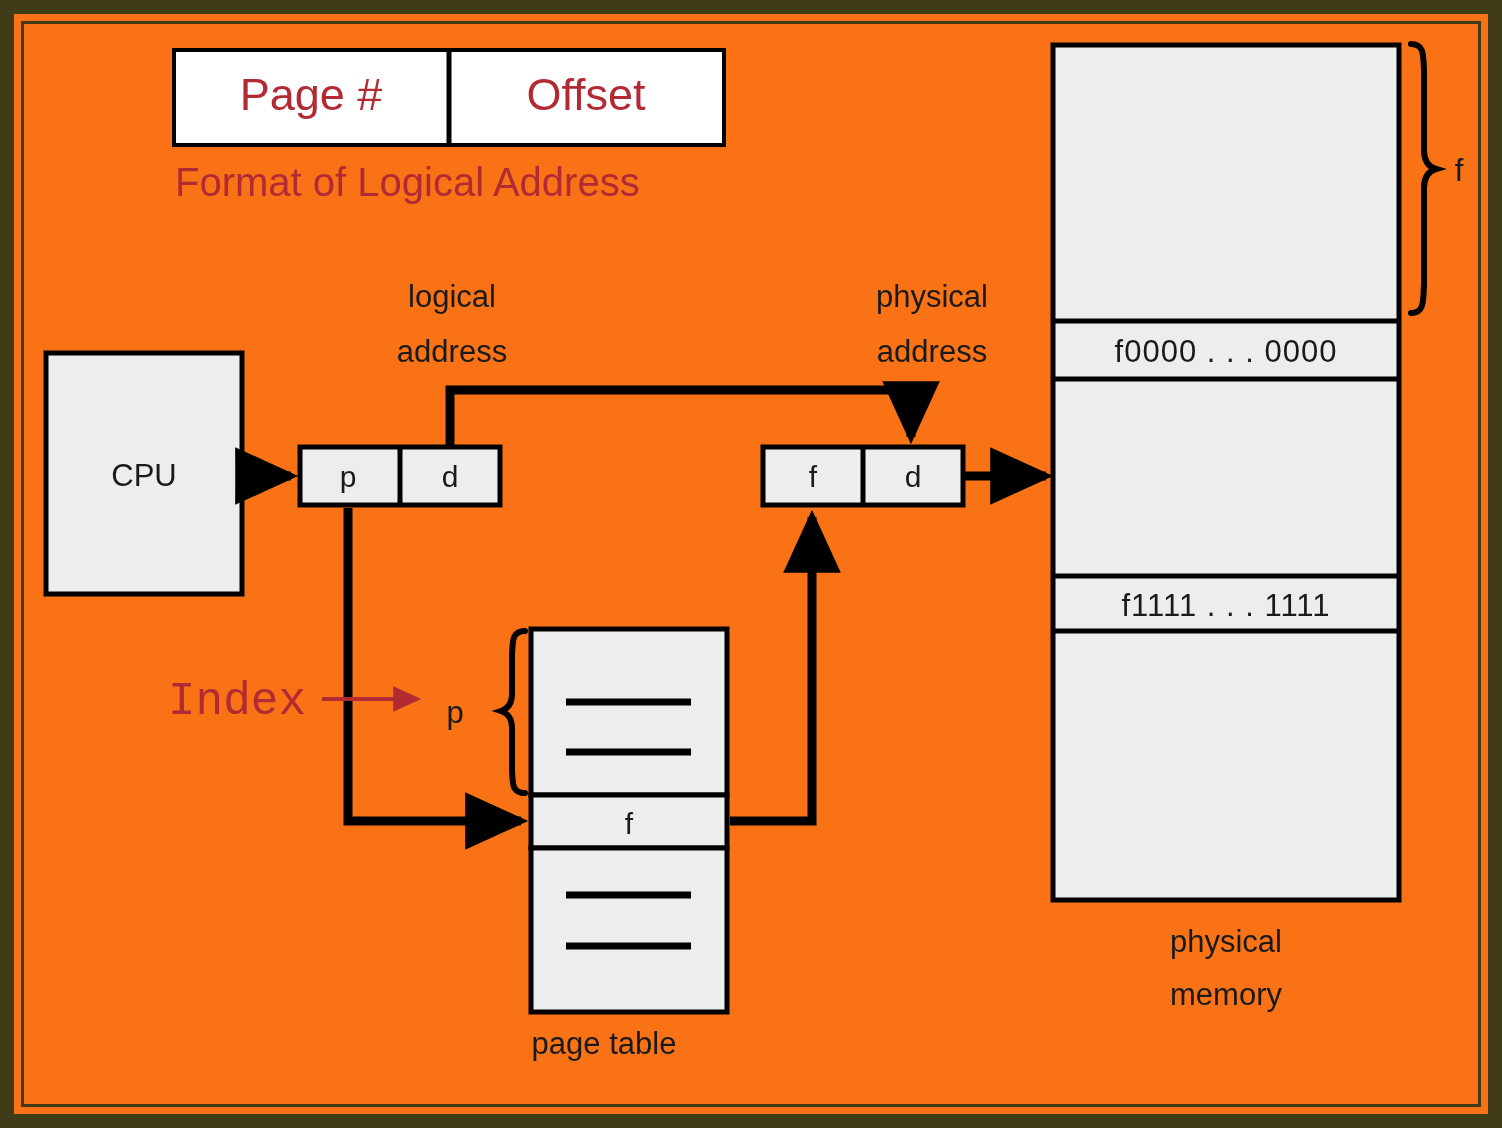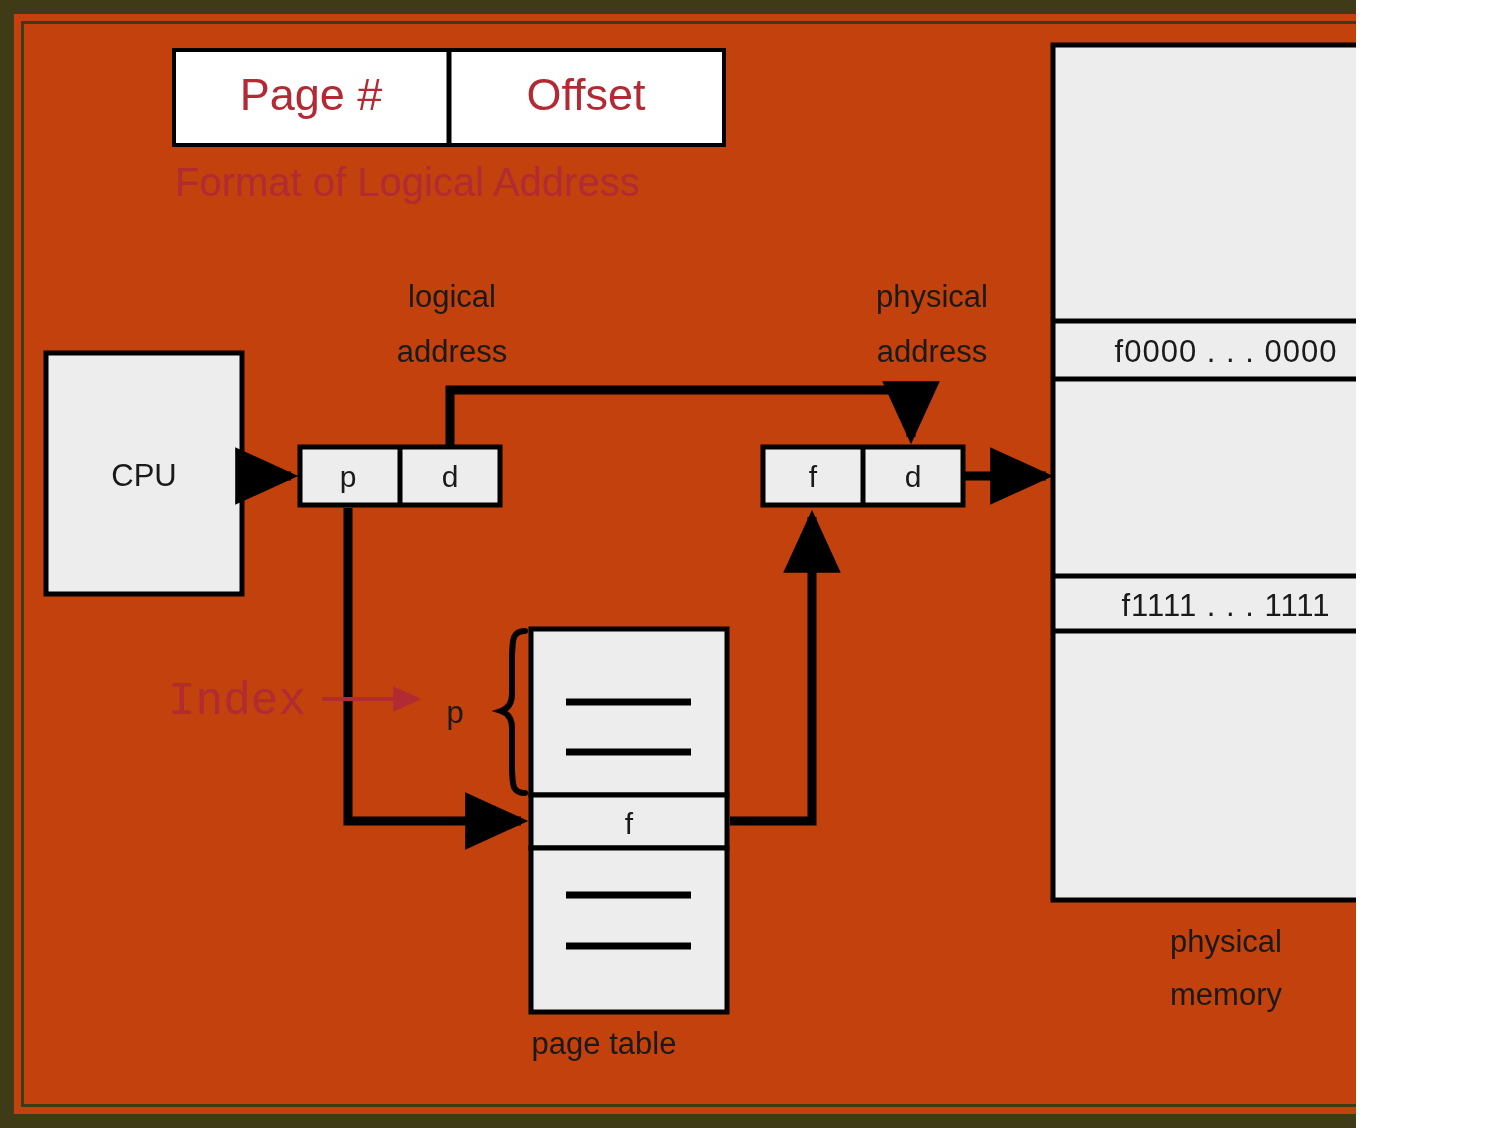--- a/index.html
+++ b/index.html
@@ -5,23 +5,23 @@
   html, body {
     margin: 0;
     padding: 0;
     background: #ffffff;
   }
   body {
     font-family: "Liberation Sans", sans-serif;
   }
   #slide {
     position: relative;
-    width: 1356px;
+    width: 1502px;
     height: 1128px;
-    background: #c2410c;
+    background: #f97316;
     overflow: hidden;
   }
   
   .frame-outer {
     position: absolute;
     left: 0; top: 0;
     width: 1502px; height: 1128px;
     box-sizing: border-box;
     border: 14px solid #3F3B16;
   }

